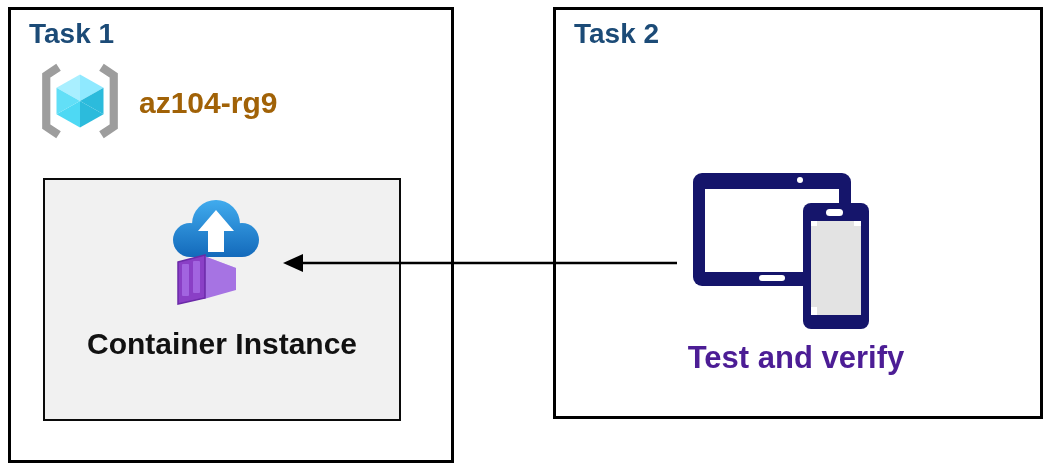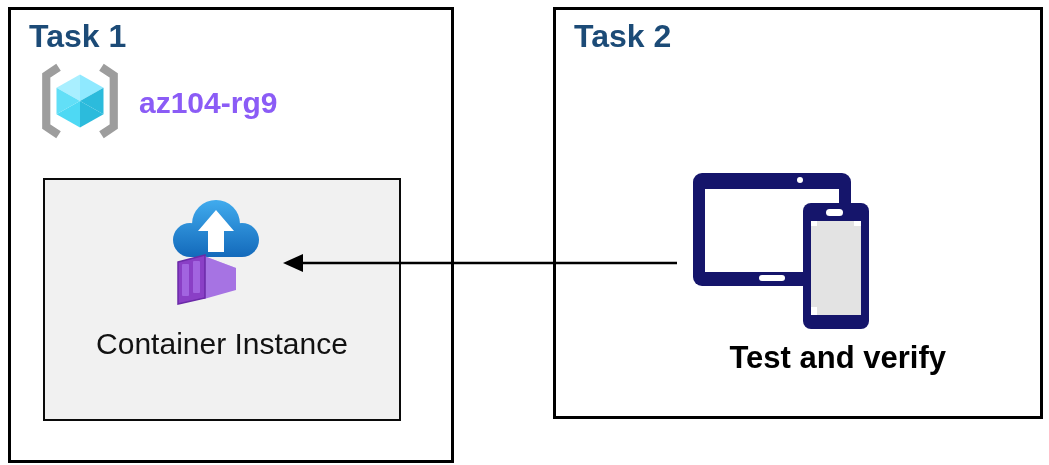--- a/index.html
+++ b/index.html
@@ -7,37 +7,37 @@
     width:1049px;height:465px;position:relative;background:#FFFFFF;
     font-family:"Liberation Sans","DejaVu Sans",sans-serif;overflow:hidden;
   }
   .task-box{
     position:absolute;background:#FFFFFF;border:3px solid #000000;box-sizing:border-box;
   }
   #task1-box{left:8px;top:7px;width:446px;height:456px;}
   #task2-box{left:553px;top:7px;width:490px;height:412px;}
   .task-title{
     position:absolute;left:18px;top:8px;
-    font-size:32px;font-weight:700;color:#1C4B77;letter-spacing:0px;
+    font-size:28px;font-weight:700;color:#1C4B77;letter-spacing:0px;
   }
   .rg-row{position:absolute;left:24px;top:50px;display:flex;align-items:center;}
-  .rg-name{font-size:30px;font-weight:700;color:#8b5cf6;margin-left:14px;}
+  .rg-name{font-size:30px;font-weight:700;color:#a16207;margin-left:14px;}
   .ci-box{
     position:absolute;left:32px;top:168px;width:358px;height:243px;
     background:#F1F1F1;border:2.5px solid #0A0A0A;box-sizing:border-box;
   }
   .ci-icon{position:absolute;left:121px;top:14px;}
   .ci-label{
     position:absolute;left:0;top:147px;width:100%;text-align:center;
-    font-size:30px;font-weight:400;color:#111111;
+    font-size:30px;font-weight:700;color:#111111;
   }
   .devices-icon{position:absolute;left:130px;top:155px;}
   .t2-caption{
-    position:absolute;left:90px;top:330px;width:300px;text-align:right;
-    font-size:31px;font-weight:700;color:#000000;
+    position:absolute;left:90px;top:330px;width:300px;text-align:center;
+    font-size:31px;font-weight:700;color:#4c1d95;
   }
   #arrow-overlay{position:absolute;left:0;top:0;pointer-events:none;}
 </style>
 </head>
 <body>
 
 <div class="task-box" id="task1-box">
   <div class="task-title">Task 1</div>
 
   <div class="rg-row">

